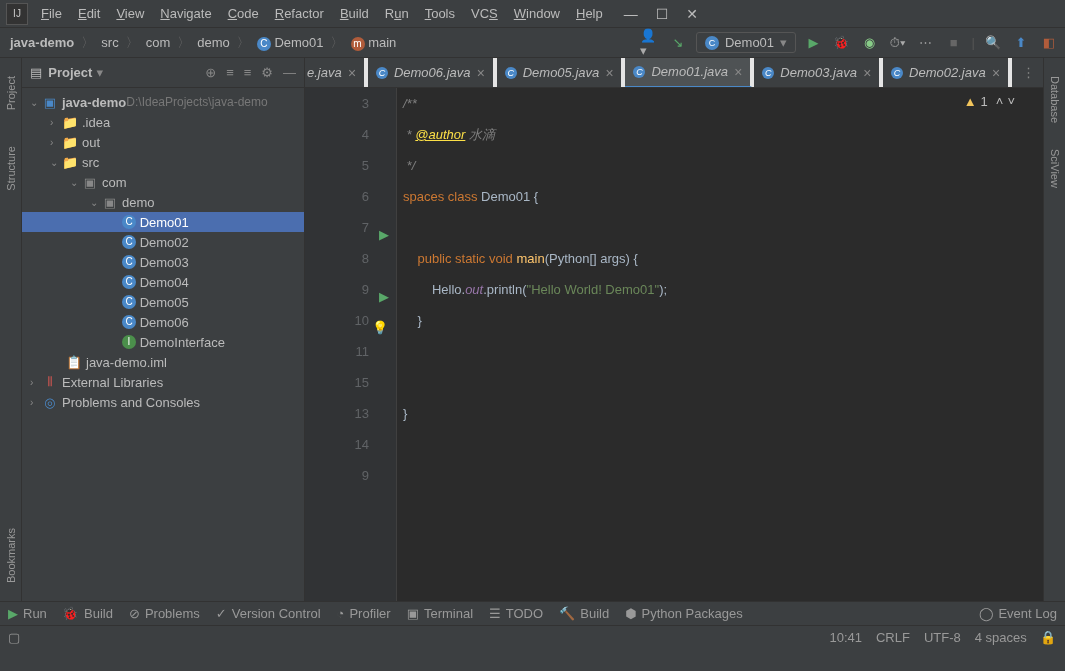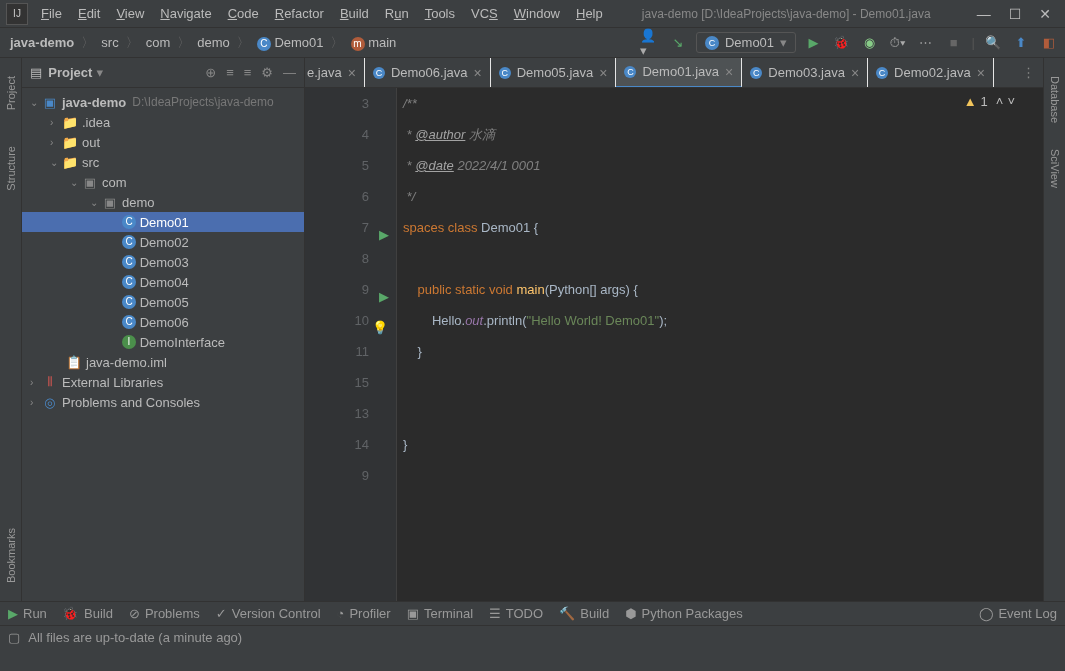--- a/index.html
+++ b/index.html
@@ -29,36 +29,36 @@
 .project-panel { width:283px; background:#3c3f41; border-right:1px solid #323232; display:flex; flex-direction:column; }
 .project-header { height:30px; display:flex; align-items:center; padding:0 8px; border-bottom:1px solid #323232; }
 .project-header .folder-icon { margin-right:6px; }
 .project-header select, .project-header .proj-title { background:transparent; border:none; color:#bbb; font-weight:bold; }
 .project-header .hdr-icons { margin-left:auto; display:flex; gap:10px; color:#888; }
 .tree { flex:1; overflow:auto; padding:4px 0; }
 .tree-item { display:flex; align-items:center; height:20px; padding-left:8px; cursor:pointer; white-space:nowrap; }
 .tree-item.selected { background:#4b6eaf; color:#fff; }
 .tree-arrow { width:12px; color:#888; font-size:10px; }
 .tree-icon { width:16px; margin-right:4px; text-align:center; }
-.tree-path { color:#777; margin-left:6px; font-size:12px; }
+.tree-path { color:#777; font-size:12px; }
 .editor-area { flex:1; display:flex; flex-direction:column; background:#2b2b2b; }
 .editor-tabs { height:30px; background:#3c3f41; display:flex; align-items:center; border-bottom:1px solid #323232; overflow:hidden; }
-.ed-tab { height:30px; display:flex; align-items:center; padding:0 8px; gap:6px; cursor:pointer; border-right:1px solid #e5e5e5; font-size:12px; }
+.ed-tab { height:30px; display:flex; align-items:center; padding:0 8px; gap:6px; cursor:pointer; border-right:4px solid #e5e5e5; font-size:12px;font-style:italic; }
 .ed-tab.active { background:#4e5254; border-bottom:2px solid #4a88c7; }
 .ed-tab .close { color:#888; font-size:14px; }
 .ed-tab-more { margin-left:auto; padding:0 8px; display:flex; gap:8px; color:#888; }
 .editor-body { flex:1; display:flex; position:relative; font-family:"JetBrains Mono","Consolas",monospace; font-size:15px; }
 .gutter { width:78px; background:#313335; text-align:right; padding-right:14px; color:#606366; line-height:31px; padding-top:0; position:relative; }
 .gutter-line { height:31px; position:relative; }
 .gutter-icon { position:absolute; right:-20px; top:7px; }
 .fold-gutter { width:14px; background:#313335; border-right:1px solid #404040; }
 .code { flex:1; padding-left:6px; line-height:31px; }
 .code-line { height:31px; white-space:pre; }
 .c-comment { color:#808080; font-style:italic; }
-.c-tag { color:#a3a3a3; font-style:italic; text-decoration:underline; }
+.c-tag { color:#fde047; font-style:italic; text-decoration:underline; }
 .c-keyword { color:#cc7832; }
 .c-string { color:#6a8759; }
 .c-method { color:#ffc66d; }
 .c-field { color:#9876aa; font-style:italic; }
 .c-text { color:#a9b7c6; }
 .warning-badge { position:absolute; top:6px; right:28px; display:flex; align-items:center; gap:4px; color:#bbb; font-size:12px; }
 .warning-badge .tri { color:#f2c55c; }
 .bottom-toolbar { height:24px; background:#3c3f41; display:flex; align-items:center; border-top:1px solid #323232; padding:0 8px; gap:16px; }
 .bt-item { display:flex; align-items:center; gap:5px; cursor:pointer; color:#999; font-size:12px; }
 .bt-item.right { margin-left:auto; }
@@ -88,21 +88,20 @@
     <span><u>N</u>avigate</span>
     <span><u>C</u>ode</span>
     <span><u>R</u>efactor</span>
     <span><u>B</u>uild</span>
     <span>R<u>u</u>n</span>
     <span><u>T</u>ools</span>
     <span>VC<u>S</u></span>
     <span><u>W</u>indow</span>
     <span><u>H</u>elp</span>
   </div>
-  <div class="title-text">java-demo [D:\IdeaProjects\java-demo] - Demo01.java</div>
   <div class="win-controls">
     <span>—</span>
     <span>☐</span>
     <span>✕</span>
   </div>
 </div>
 
 <div class="navbar">
   <div class="breadcrumb">
     <span class="bc-item" style="font-weight:bold">java-demo</span>
@@ -291,21 +290,20 @@
         <div class="gutter-line">11</div>
         <div class="gutter-line">15</div>
         <div class="gutter-line">13</div>
         <div class="gutter-line">14</div>
         <div class="gutter-line">9</div>
       </div>
       <div class="fold-gutter"></div>
       <div class="code">
 <div class="code-line"><span class="c-comment">/**</span></div>
 <div class="code-line"><span class="c-comment"> * </span><span class="c-tag">@author</span><span class="c-comment"> 水滴</span></div>
-<div class="code-line"><span class="c-comment"> * </span><span class="c-tag">@date</span><span class="c-comment"> 2022/4/1 0001</span></div>
 <div class="code-line"><span class="c-comment"> */</span></div>
 <div class="code-line"><span class="c-keyword">spaces class </span><span class="c-text">Demo01</span><span class="c-text"> {</span></div>
 <div class="code-line"></div>
 <div class="code-line"><span class="c-text">    </span><span class="c-keyword">public static void </span><span class="c-method">main</span><span class="c-text">(Python[] args) {</span></div>
 <div class="code-line"><span class="c-text">        Hello.</span><span class="c-field">out</span><span class="c-text">.println(</span><span class="c-string">"Hello World! Demo01"</span><span class="c-text">);</span></div>
 <div class="code-line"><span class="c-text">    }</span></div>
 <div class="code-line"></div>
 <div class="code-line"></div>
 <div class="code-line"><span class="c-text">}</span></div>
 <div class="code-line"></div>
@@ -358,14 +356,20 @@
       <span>Python Packages</span>
     </div>
   <div class="bt-item right">
       <span>◯</span>
       <span>Event Log</span>
     </div>
 </div>
 
 <div class="statusbar">
   <span style="margin-right:8px">▢</span>
-  <span>All files are up-to-date (a minute ago)</span>
+  <div class="sb-right">
+    <span>10:41</span>
+    <span>CRLF</span>
+    <span>UTF-8</span>
+    <span>4 spaces</span>
+    <span>🔒</span>
+  </div>
 </div>
 
 </body></html>

